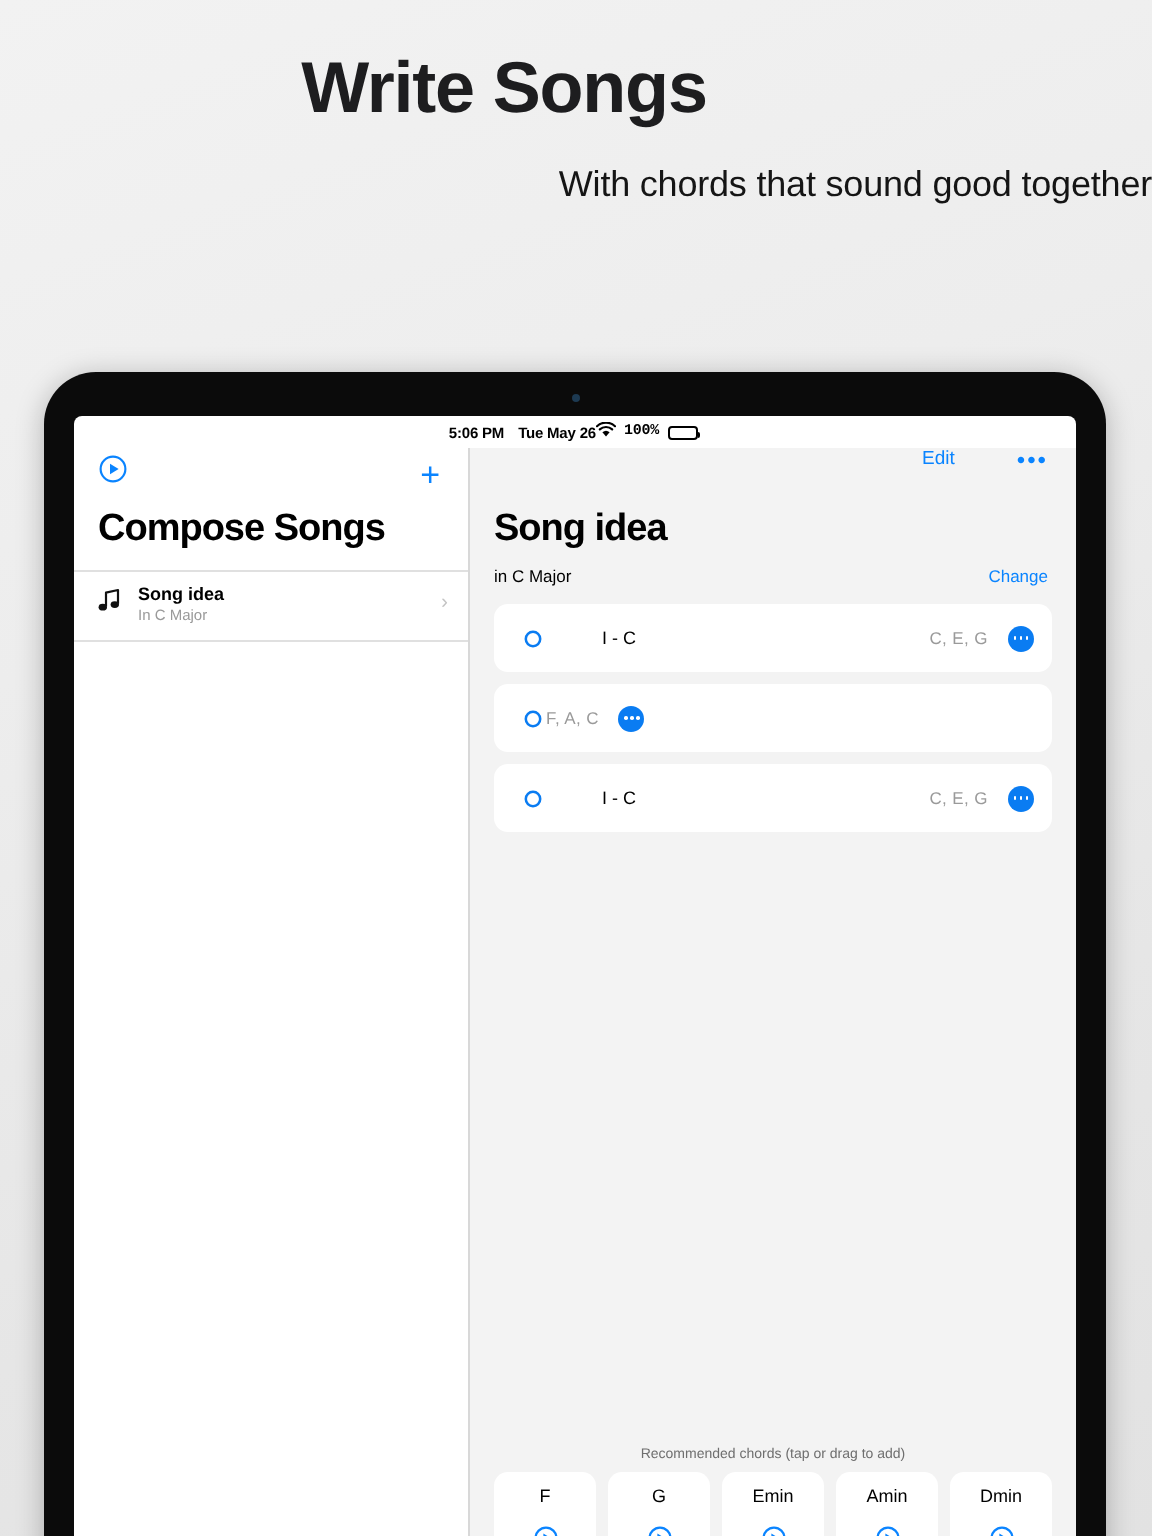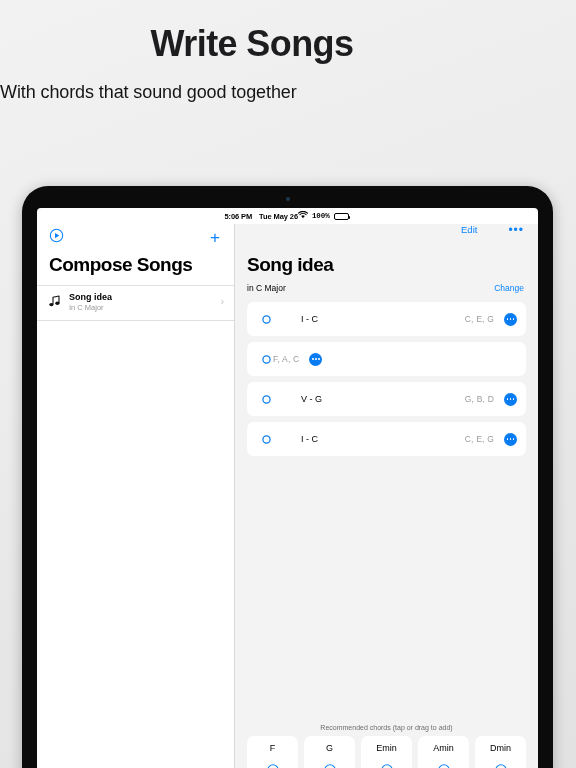--- a/index.html
+++ b/index.html
@@ -13,21 +13,21 @@
 
   
   .promo { position:absolute; top:0; left:0; width:576px; height:186px; }
   .promo-title {
     position:absolute; top:23px; left:0; width:504px;
     text-align:center; font-size:36px; font-weight:bold; color:#1d1d1f;
     letter-spacing:-0.6px;
   }
   .promo-sub {
     position:absolute; top:82px; left:0; width:576px;
-    text-align:left; font-size:18px; font-weight:400; color:#151515;
+    text-align:right; font-size:18px; font-weight:400; color:#151515;
     letter-spacing:-0.1px;
   }
 
   
   .device {
     position:absolute; left:22px; top:186px;
     width:531px; height:600px;
     background:#0b0b0b;
     border-radius:26px 26px 0 0;
     box-shadow: 0 2px 14px rgba(0,0,0,0.25);
@@ -257,34 +257,20 @@
                 <i></i>
                 <i></i>
               </span>
           </div>
           <div class="chord-row">
             <span class="chord-play">
               <svg width="9" height="9" viewBox="0 0 10 10">
                 <circle cx="5" cy="5" r="4" stroke="#0a7cf2" stroke-width="1.4" fill="none"></circle>
               </svg>
             </span>
-            <span class="chord-name">V - G</span>
-            <span class="chord-notes">G, B, D</span>
-            <span class="chord-more">
-                <i></i>
-                <i></i>
-                <i></i>
-              </span>
-          </div>
-          <div class="chord-row">
-            <span class="chord-play">
-              <svg width="9" height="9" viewBox="0 0 10 10">
-                <circle cx="5" cy="5" r="4" stroke="#0a7cf2" stroke-width="1.4" fill="none"></circle>
-              </svg>
-            </span>
             <span class="chord-name">I - C</span>
             <span class="chord-notes">C, E, G</span>
             <span class="chord-more">
                 <i></i>
                 <i></i>
                 <i></i>
               </span>
           </div>
         </div>
 

